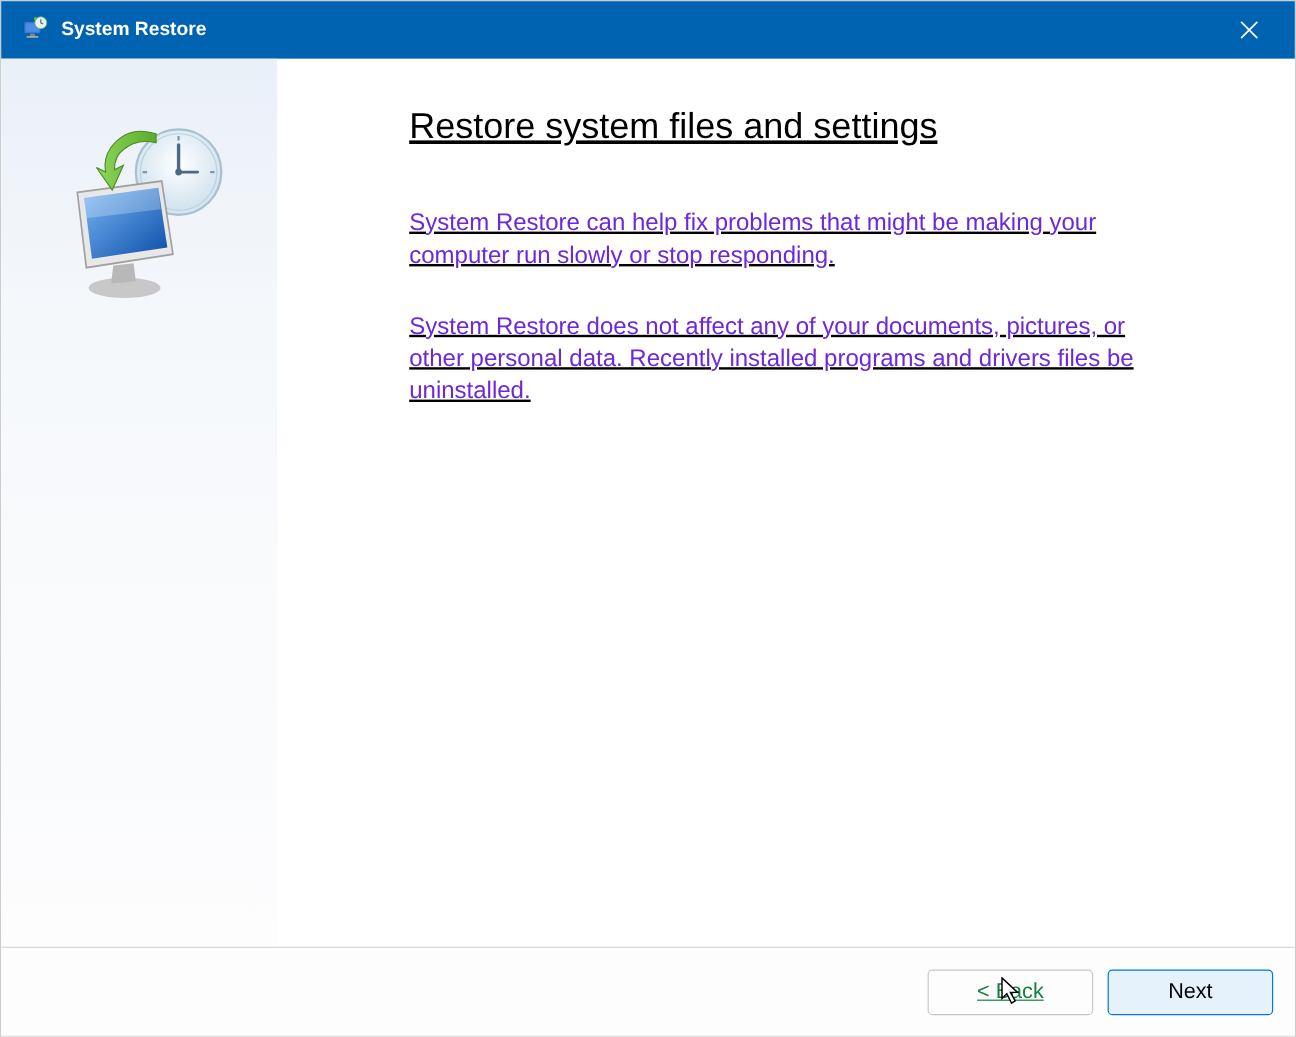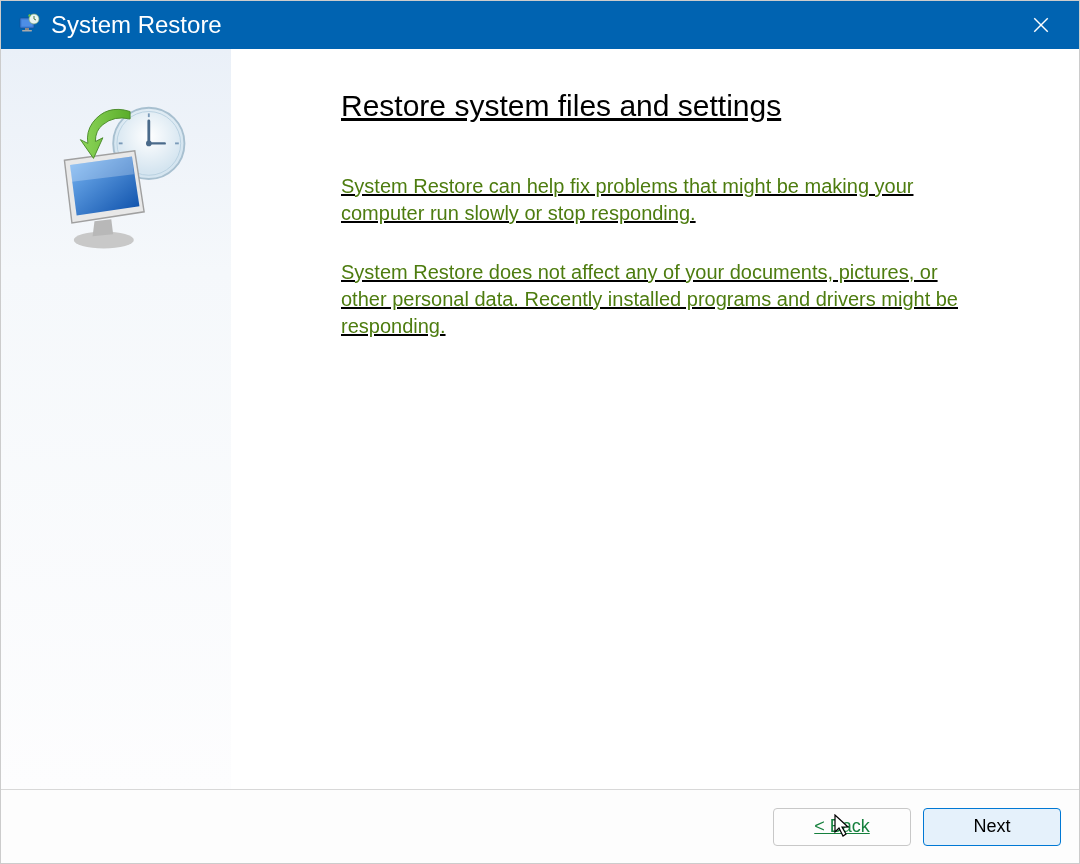--- a/index.html
+++ b/index.html
@@ -37,22 +37,22 @@
     .titlebar-icon {
       width: 26px;
       height: 26px;
       margin-right: 10px;
       display: flex;
       align-items: center;
       justify-content: center;
     }
     
     .titlebar-title {
-      font-size: 24px;
-      font-weight: 400;
+      font-size: 16px;
+      font-weight: 700;
       flex: 1;
     }
     
     .close-btn {
       width: 48px;
       height: 48px;
       display: flex;
       align-items: center;
       justify-content: center;
       cursor: pointer;
@@ -91,21 +91,21 @@
     
     .page-title {
       font-size: 30px;
       font-weight: 400;
       color: #000;
       margin-bottom: 50px;
     }
     
     .body-text {
       font-size: 20px;
-      color: #4d7c0f;
+      color: #6d28d9;
       line-height: 1.35;
       margin-bottom: 32px;
       max-width: 640px;
     }
     
     .footer {
       height: 74px;
       border-top: 1px solid #d8d8d8;
       display: flex;
       align-items: center;
@@ -221,21 +221,21 @@
           </g>
 
           <path d="M 95 8 Q 70 0, 55 20 Q 48 30, 50 42 L 42 38 L 56 58 L 66 36 L 58 40 Q 58 28, 66 22 Q 78 12, 95 16 Z" fill="url(#arrowGrad)" stroke="#4a8a2a" stroke-width="1"></path>
         </svg>
       </div>
     </div>
 
     <div class="main-content">
       <h1 class="page-title">Restore system files and settings</h1>
       <p class="body-text">System Restore can help fix problems that might be making your computer run slowly or stop responding.</p>
-      <p class="body-text">System Restore does not affect any of your documents, pictures, or other personal data. Recently installed programs and drivers might be responding.</p>
+      <p class="body-text">System Restore does not affect any of your documents, pictures, or other personal data. Recently installed programs and drivers files be uninstalled.</p>
     </div>
 
   </div>
 
   <div class="footer">
     <button class="btn" disabled="">&lt; Back</button>
     <button class="btn primary">Next</button>
   </div>
 
 </div>

